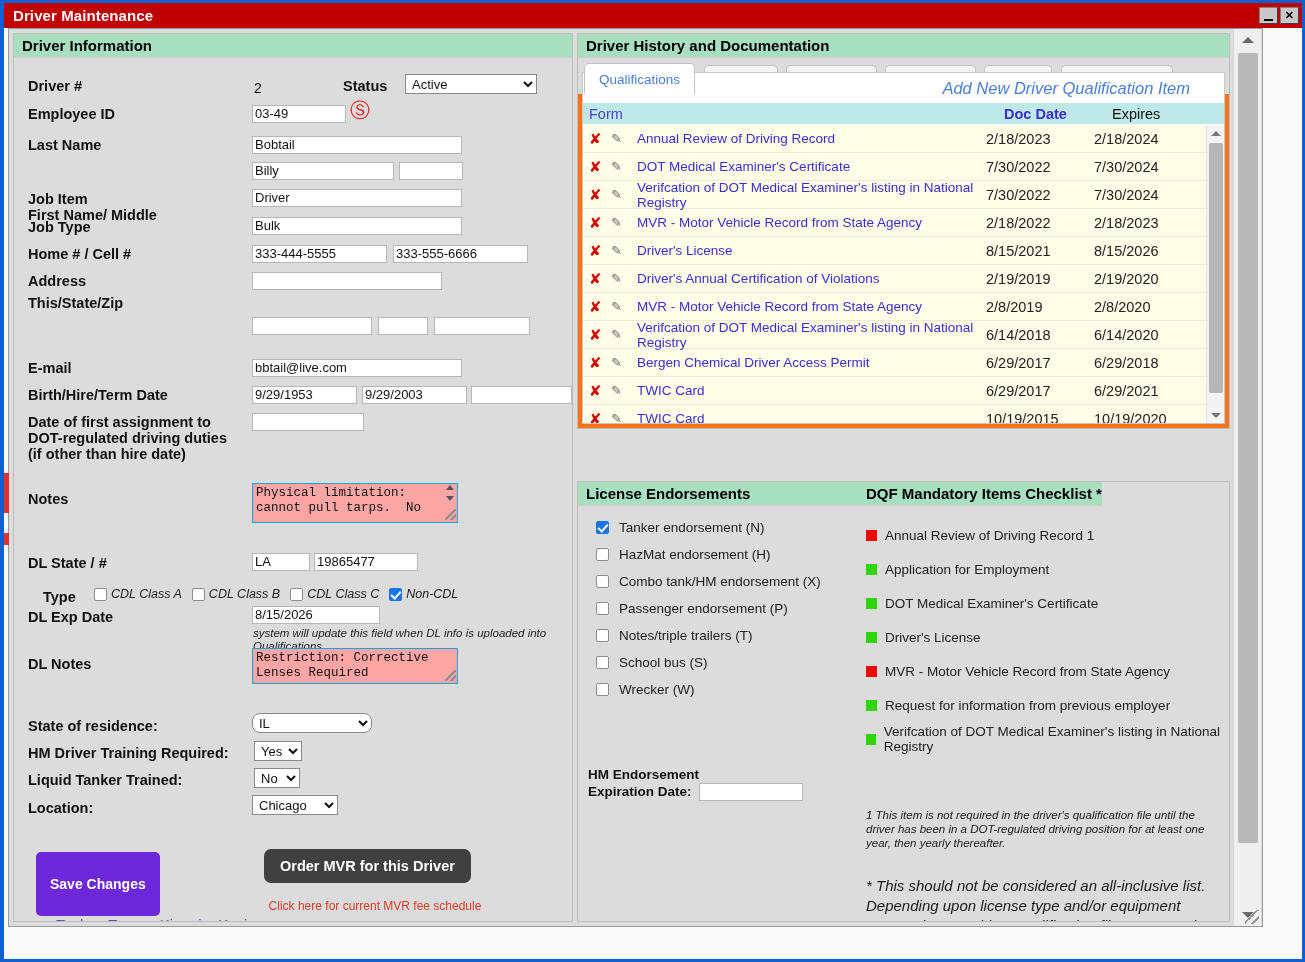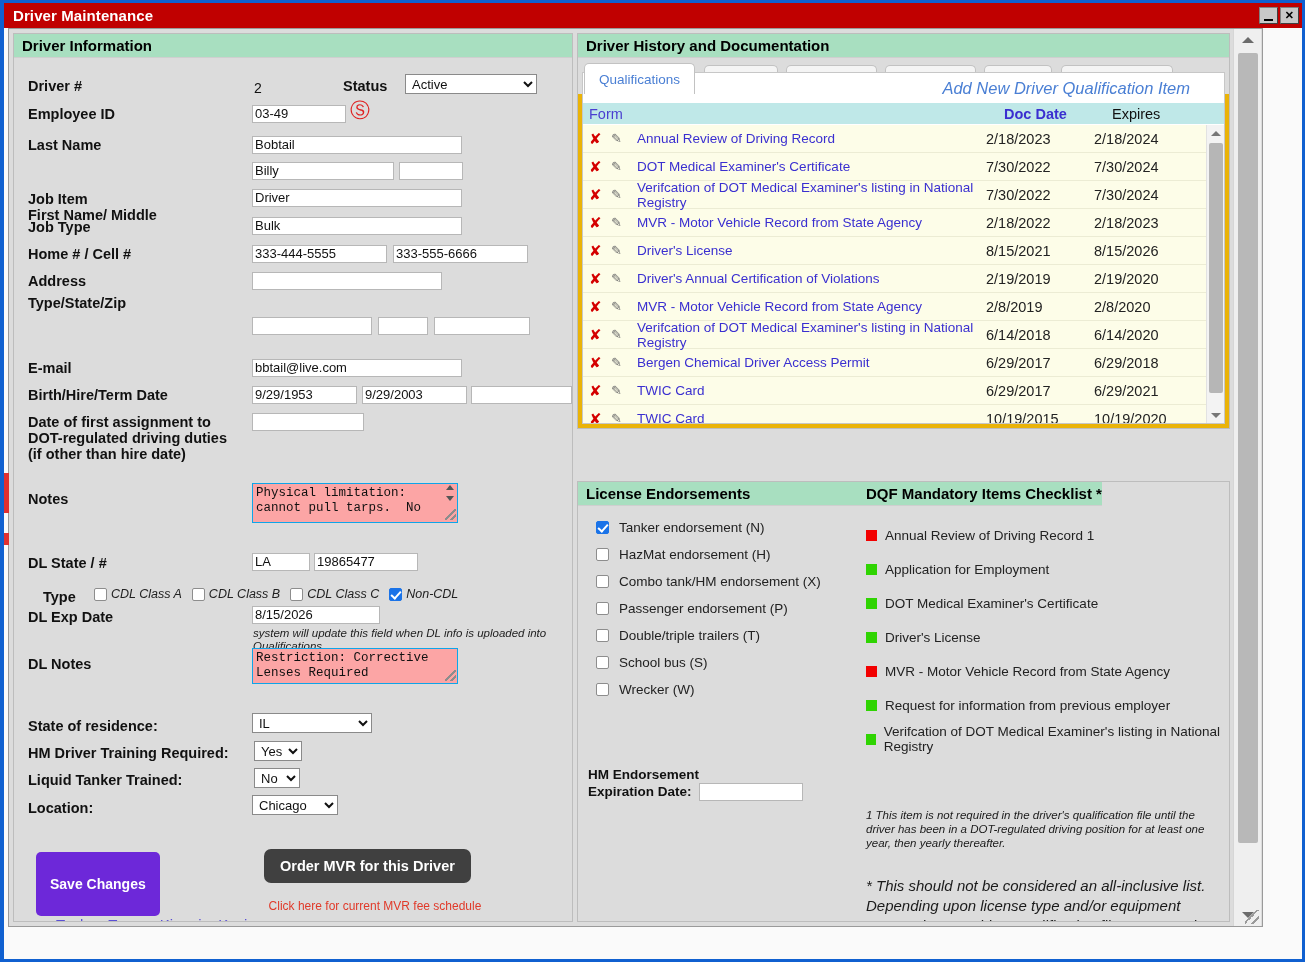--- a/index.html
+++ b/index.html
@@ -197,21 +197,21 @@
   .mvr-link { color: #e03a2a; font-size: 12px; }
   .navlink { color: #5a4fd4; font-size: 15px; }
   .navarrow { color: #4a54c8; font-size: 11px; }
 
   
   #rightcol {
     position: absolute; left: 568px; top: 4px; right: 32px; bottom: 4px;
   }
   #histpanel {
     position: absolute; left: 0; top: 0; right: 0; height: 396px;
-    background: #eab308;
+    background: #f97316;
     border: 1px solid #bdbdbd;
     overflow: hidden;
   }
   #tabs { position: relative; height: 36px; padding: 4px 0 0 6px; background: #dcdcdc; }
   .tab {
     display: inline-block; vertical-align: bottom;
     background: #f4f4f4;
     border: 1px solid #c2c2c2;
     border-bottom: none;
     border-radius: 5px 5px 0 0;
@@ -417,21 +417,21 @@
           </div>
 
           <div class="frow" style="left:14px; top:214px;">
             <span class="lbl">Address</span>
           </div>
           <div class="frow" style="left:238px; top:214px;">
             <span class="tin" style="width:190px;"></span>
           </div>
 
           <div class="frow" style="left:14px; top:236px;">
-            <span class="lbl">Type/State/Zip</span>
+            <span class="lbl">This/State/Zip</span>
           </div>
           <div class="frow" style="left:238px; top:259px;">
             <span class="tin" style="width:120px;"></span>
           </div>
           <div class="frow" style="left:364px; top:259px;">
             <span class="tin" style="width:50px;"></span>
           </div>
           <div class="frow" style="left:420px; top:259px;">
             <span class="tin" style="width:96px;"></span>
           </div>
@@ -522,21 +522,21 @@
           <div class="frow" style="left:238px; top:590px;">
             <div class="ta" style="width:206px; height:36px; white-space:pre;">Restriction: Corrective
 Lenses Required</div>
           </div>
           <div style="position:absolute; left:431px; top:612px; width:11px; height:11px; background:linear-gradient(135deg, transparent 0 45%, #8d8d8d 45% 56%, transparent 56% 70%, #8d8d8d 70% 82%, transparent 82%);"></div>
 
           <div class="frow" style="left:14px; top:659px;">
             <span class="lbl">State of residence:</span>
           </div>
           <div class="frow" style="left:238px; top:655px;">
-            <select class="sel" style="width:120px;">
+            <select class="sel" style="width:120px;border-radius:8px;">
               <option>IL</option>
             </select>
           </div>
 
           <div class="frow" style="left:14px; top:686px;">
             <span class="lbl">HM Driver Training Required:</span>
           </div>
           <div class="frow" style="left:240px; top:683px;">
             <select class="sel" style="width:48px;">
               <option>Yes</option>
@@ -724,21 +724,21 @@
               <div class="endrow">
                 <span class="chk"></span>
                 <span class="lb">Combo tank/HM endorsement (X)</span>
               </div>
               <div class="endrow">
                 <span class="chk"></span>
                 <span class="lb">Passenger endorsement (P)</span>
               </div>
               <div class="endrow">
                 <span class="chk"></span>
-                <span class="lb">Double/triple trailers (T)</span>
+                <span class="lb">Notes/triple trailers (T)</span>
               </div>
               <div class="endrow">
                 <span class="chk"></span>
                 <span class="lb">School bus (S)</span>
               </div>
               <div class="endrow">
                 <span class="chk"></span>
                 <span class="lb">Wrecker (W)</span>
               </div>
 

